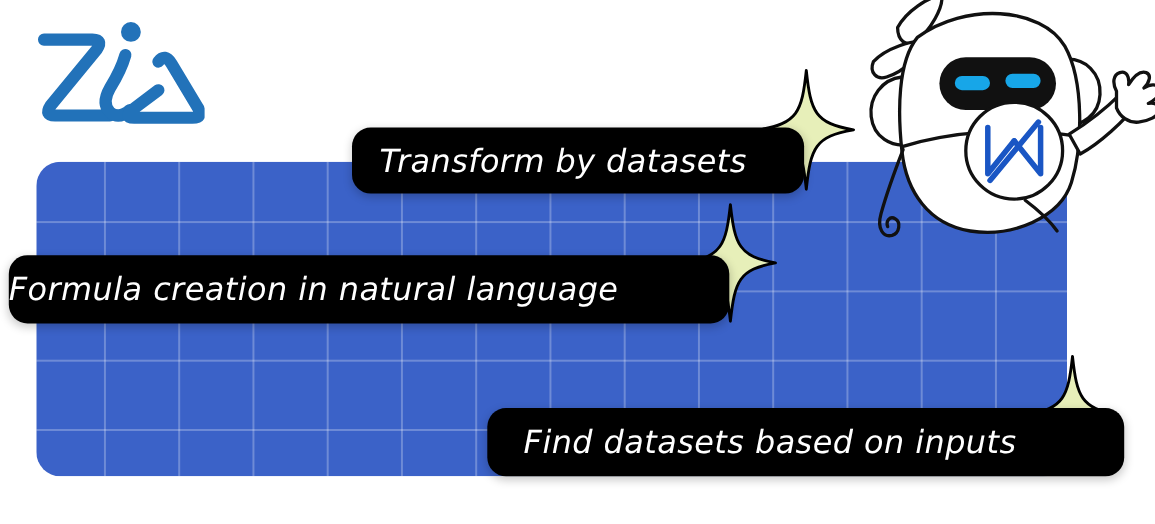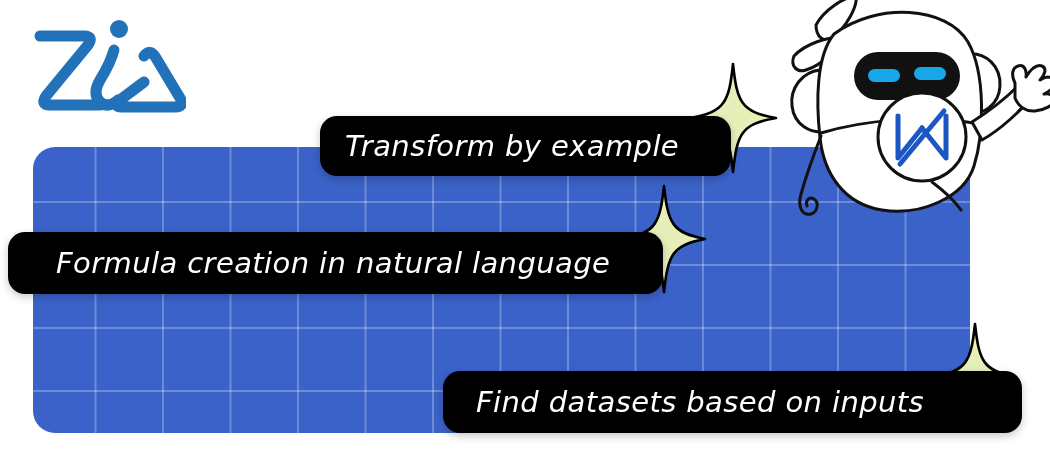--- a/index.html
+++ b/index.html
@@ -83,21 +83,20 @@
     height: 60px;
     padding-left: 25px;
   }
   #pill-transform .pill-text { font-size: 29px; }
 
   #pill-formula {
     left: 8px;
     top: 232px;
     width: 655px;
     height: 62px;
-    padding-left: 48px;
   }
   #pill-formula .pill-text { font-size: 29px; }
 
   #pill-datasets {
     left: 443px;
     top: 371px;
     width: 579px;
     height: 62px;
     padding-left: 33px;
   }
@@ -185,21 +184,21 @@
 
       <g fill="none" stroke="#1a56c4" stroke-width="5" stroke-linecap="round" stroke-linejoin="round">
         <path d="M126 122 L126 164 L150 134"></path>
         <path d="M174 122 L174 164 L150 134"></path>
         <path d="M172 117 L128 170"></path>
       </g>
     </svg>
   </div>
 
   <div class="pill" id="pill-transform">
-    <span class="pill-text">Transform by example</span>
+    <span class="pill-text">Transform by datasets</span>
   </div>
 
   <div class="pill" id="pill-formula">
     <span class="pill-text">Formula creation in natural language</span>
   </div>
 
   <div class="pill" id="pill-datasets">
     <span class="pill-text">Find datasets based on inputs</span>
   </div>
 

